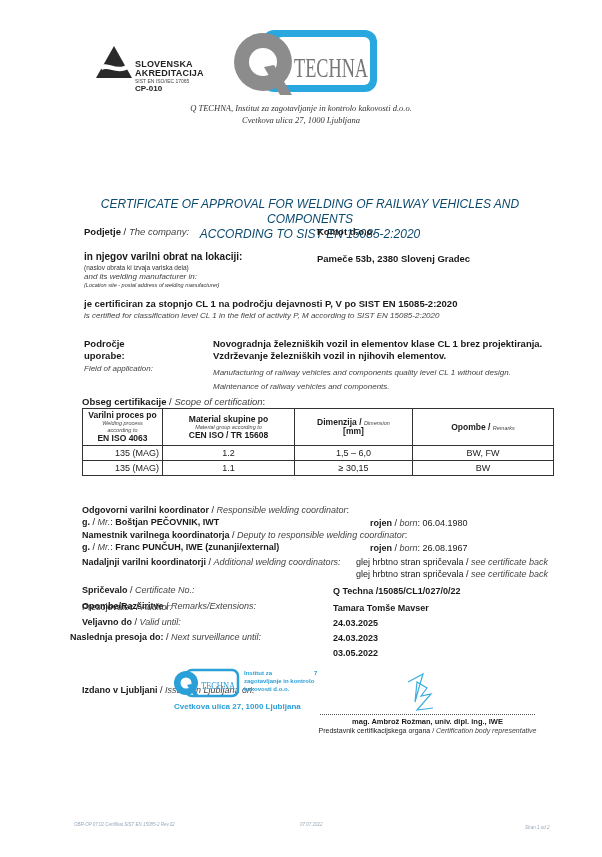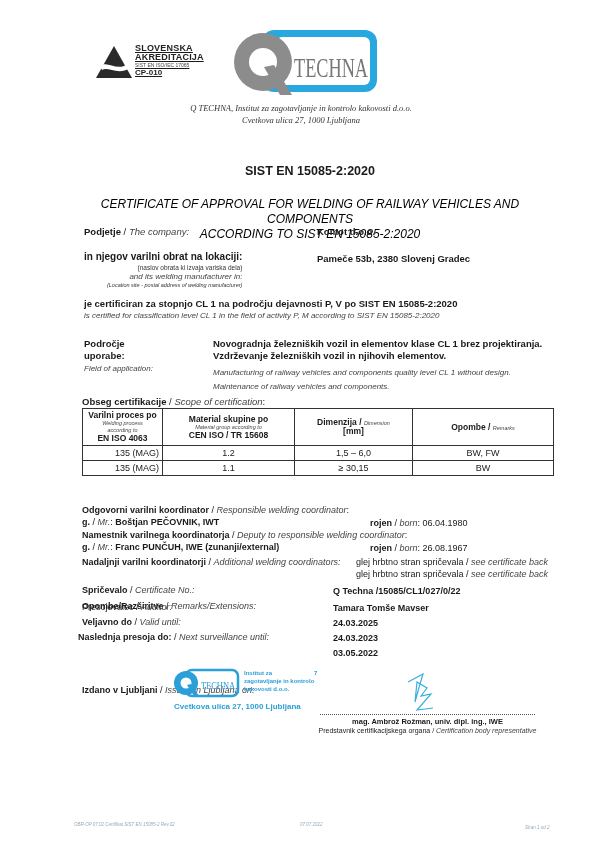--- a/index.html
+++ b/index.html
@@ -2,29 +2,29 @@
 <html><head>
 <meta charset="utf-8">
 <style>
   html,body{margin:0;padding:0;background:#fff;}
   body{width:602px;height:857px;position:relative;overflow:hidden;font-family:"Liberation Sans",sans-serif;color:#1a1a1a;}
   .abs{position:absolute;}
   .b{font-weight:bold;}
   .i{font-style:italic;color:#444;font-weight:normal;}
   
   .sa-logo{left:94px;top:44px;width:54px;height:38px;}
-  .sa-text{left:135px;top:44px;line-height:1;text-decoration:underline;}
+  .sa-text{left:135px;top:60px;line-height:1;}
   .sa-t1{font-size:9px;font-weight:bold;color:#222;letter-spacing:.2px;}
   .sa-t2{font-size:5px;color:#444;margin-top:1px;}
   .sa-t3{font-size:8px;font-weight:bold;color:#222;margin-top:1px;}
   .qt-logo{left:232px;top:27px;width:148px;height:70px;}
   .inst{left:0;width:602px;text-align:center;font-family:"Liberation Serif",serif;font-style:italic;font-size:8.5px;color:#333;}
   
   .title{left:60px;width:500px;text-align:center;font-size:12.5px;font-weight:bold;line-height:17px;}
-  .subtitle{left:60px;width:500px;text-align:center;font-size:12px;font-style:italic;line-height:15px;color:#000000;}
+  .subtitle{left:60px;width:500px;text-align:center;font-size:12px;font-style:italic;line-height:15px;color:#0c4a6e;}
   .lbl{font-size:9.5px;}
   .val{font-size:9.5px;font-weight:bold;}
   .small{font-size:6.5px;color:#333;}
   .smalli{font-size:8px;font-style:italic;color:#444;}
   .tiny{font-size:5.5px;color:#333;}
   
   table.scope{border-collapse:collapse;left:82px;top:408px;width:472px;font-size:9px;}
   table.scope th,table.scope td{border:1px solid #333;padding:0 3px;}
   table.scope th{height:36px;font-weight:bold;text-align:center;line-height:9px;}
   table.scope td{height:14px;text-align:center;}
@@ -56,33 +56,32 @@
   <circle cx="31" cy="35" r="29" fill="#8c8c8c"></circle>
   <circle cx="31" cy="35" r="14" fill="#fff"></circle>
   <path d="M32 40 L48 68 L60 68 L42 38 Z" fill="#8c8c8c"></path>
   <text x="62" y="50" font-family="Liberation Serif, serif" font-size="27" fill="#777" textLength="74" lengthAdjust="spacingAndGlyphs">TECHNA</text>
 </svg>
 
 <div class="abs inst" style="top:103px;">Q TECHNA, Institut za zagotavljanje in kontrolo kakovosti d.o.o.</div>
 <div class="abs inst" style="top:115px;">Cvetkova ulica 27, 1000 Ljubljana</div>
 
 <div class="abs title" style="top:163px;">
-  <div>SIST EN 15085-2:2020</div>
 </div>
 <div class="abs subtitle" style="top:197px;">
   <div>CERTIFICATE OF APPROVAL FOR WELDING OF RAILWAY VEHICLES AND COMPONENTS</div>
   <div>ACCORDING TO SIST EN 15085-2:2020</div>
 </div>
 
 <div class="abs lbl" style="left:84px;top:226px;">
   <span class="b">Podjetje</span> / <span class="i">The company:</span>
 </div>
 <div class="abs val" style="left:317px;top:226px;">Komot d.o.o.</div>
 
-<div class="abs" style="left:84px;top:251px;line-height:9px;text-align:right;">
+<div class="abs" style="left:84px;top:251px;line-height:9px;">
   <div class="b" style="font-size:10px;line-height:12px;">in njegov varilni obrat na lokaciji:</div>
   <div class="small">(naslov obrata ki izvaja variska dela)</div>
   <div class="smalli">and its welding manufacturer in:</div>
   <div class="tiny i">(Location site - postal address of welding manufacturer)</div>
 </div>
 <div class="abs val" style="left:317px;top:253px;">Pameče 53b, 2380 Slovenj Gradec</div>
 
 <div class="abs val" style="left:84px;top:298px;">je certificiran za stopnjo CL 1  na področju dejavnosti P, V po SIST EN 15085-2:2020</div>
 <div class="abs smalli" style="left:84px;top:311px;">is certified for classification level CL 1 in the field of activity P, M according to SIST EN 15085-2:2020</div>
 
@@ -179,21 +178,21 @@
 
 <div class="abs bottom" style="left:82px;top:585px;"><span class="b">Spričevalo</span> / <span class="i">Certificate No.:</span></div>
 <div class="abs bottom b" style="left:333px;top:586px;text-align:center;">Q Techna /15085/CL1/027/0/22</div>
 
 <div class="abs bottom" style="left:82px;top:602px;"><span>Presojevalec</span> / <span class="i">Auditor:</span></div>
 <div class="abs bottom b" style="left:333px;top:603px;">Tamara Tomše Mavser</div>
 
 <div class="abs bottom" style="left:82px;top:617px;"><span class="b">Veljavno do</span> / <span class="i">Valid until:</span></div>
 <div class="abs bottom b" style="left:333px;top:618px;">24.03.2025</div>
 
-<div class="abs bottom" style="left:78px;top:632px;"><span class="b">Naslednja presoja do:</span> / <span class="i">Next surveillance until:</span></div>
+<div class="abs bottom" style="left:70px;top:632px;"><span class="b">Naslednja presoja do:</span> / <span class="i">Next surveillance until:</span></div>
 <div class="abs bottom b" style="left:333px;top:633px;">24.03.2023</div>
 
 <div class="abs bottom" style="left:82px;top:685px;"><span class="b">Izdano v Ljubljani</span> / <span class="i">Issued in Ljubljana on:</span></div>
 <div class="abs bottom b" style="left:333px;top:648px;">03.05.2022</div>
 
 <div class="abs stamp">
   <svg class="abs" style="left:0;top:0;" width="68" height="30" viewBox="0 0 68 30">
     <rect x="14" y="2" width="52" height="26" rx="6" fill="none" stroke="#2a9fd8" stroke-width="2.5"></rect>
     <circle cx="14" cy="15" r="12" fill="#2a9fd8"></circle>
     <circle cx="14" cy="15" r="5.5" fill="#fff"></circle>

